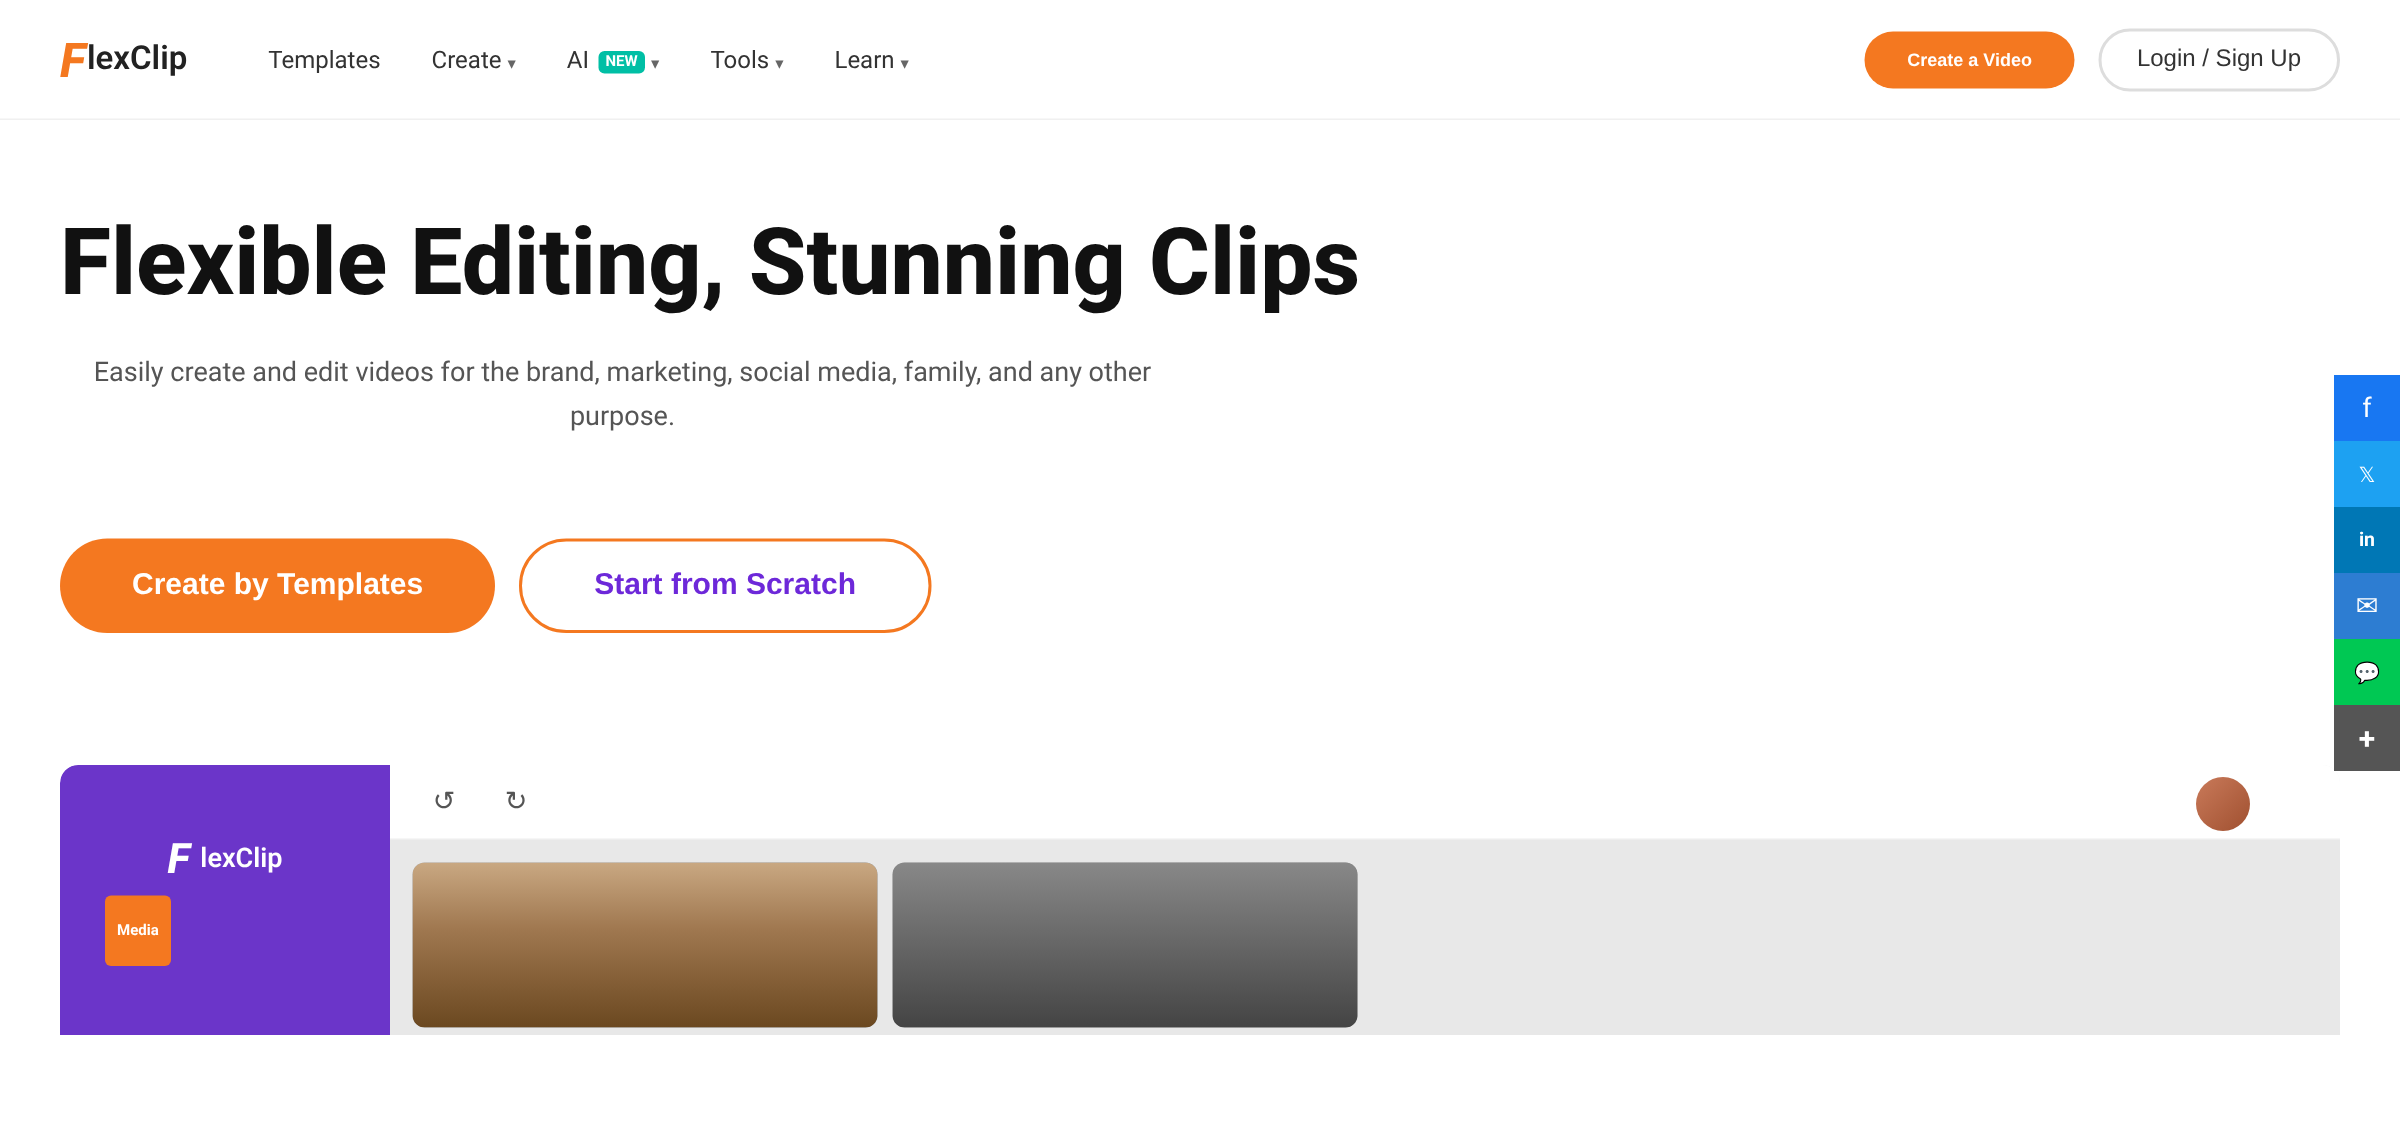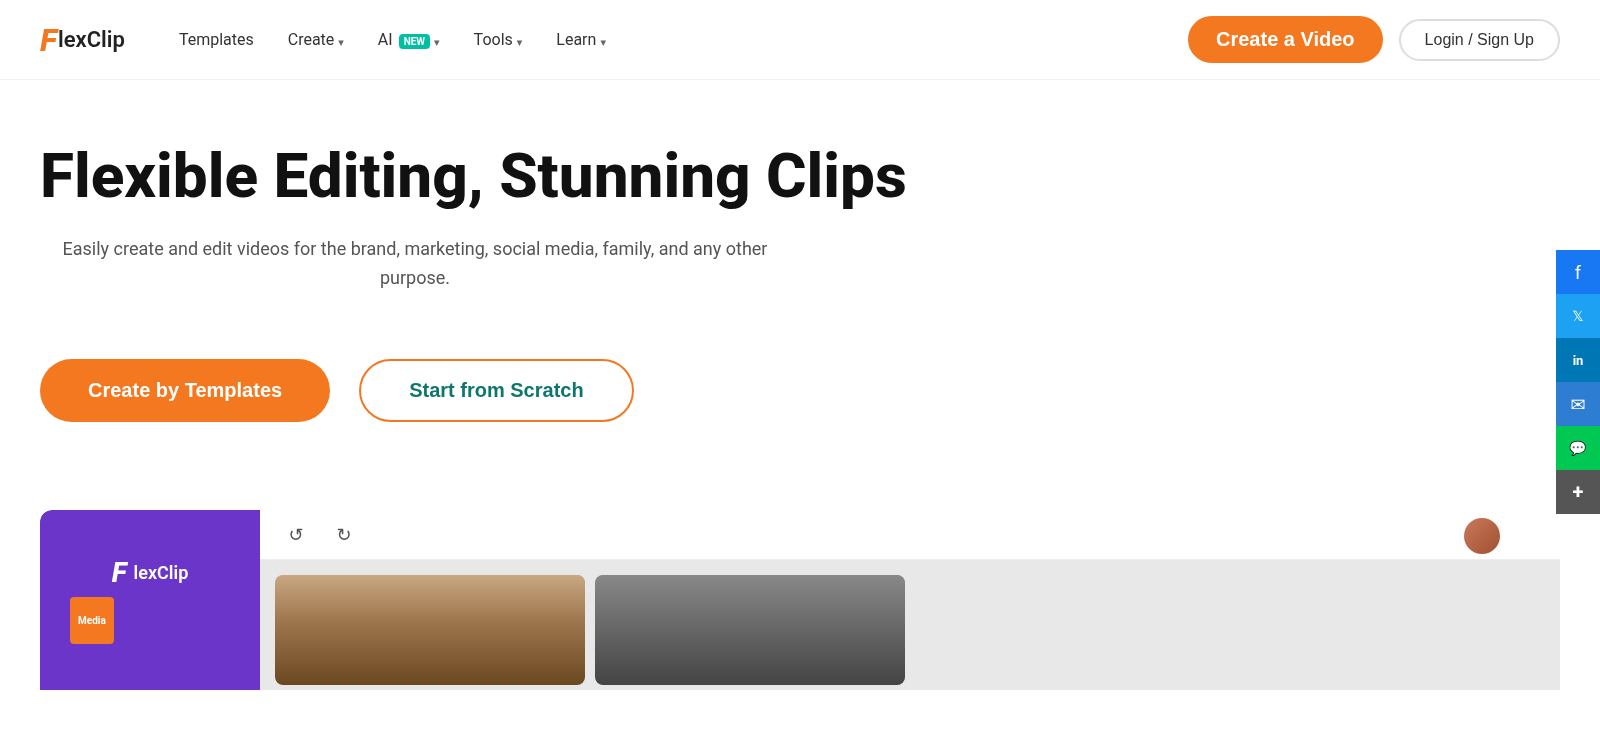--- a/index.html
+++ b/index.html
@@ -84,21 +84,21 @@
       align-items: center;
       gap: 16px;
     }
 
     .btn-create-video {
       background: #f47820;
       color: #fff;
       border: none;
       border-radius: 50px;
       padding: 12px 28px;
-      font-size: 20px;
+      font-size: 12px;
       font-weight: 600;
       cursor: pointer;
       white-space: nowrap;
     }
 
     .btn-login {
       background: #fff;
       color: #333;
       border: 2px solid #ddd;
       border-radius: 50px;
@@ -130,40 +130,40 @@
     .hero-subtitle {
       font-size: 18px;
       color: #555;
       margin-bottom: 66px;
       max-width: 750px;
       line-height: 1.6;
     }
 
     .hero-buttons {
       display: flex;
-      gap: 29px;
+      gap: 16px;
       align-items: center;
       margin-bottom: 48px;
     }
 
     .btn-templates {
       background: #f47820;
       color: #fff;
       border: none;
       border-radius: 50px;
       padding: 20px 48px;
       font-size: 20px;
       font-weight: 700;
       cursor: pointer;
       white-space: nowrap;
     }
 
     .btn-scratch {
       background: #fff;
-      color: #0f766e;
+      color: #6d28d9;
       border: 2px solid #f47820;
       border-radius: 50px;
       padding: 18px 48px;
       font-size: 20px;
       font-weight: 600;
       cursor: pointer;
       white-space: nowrap;
     }
 
     

